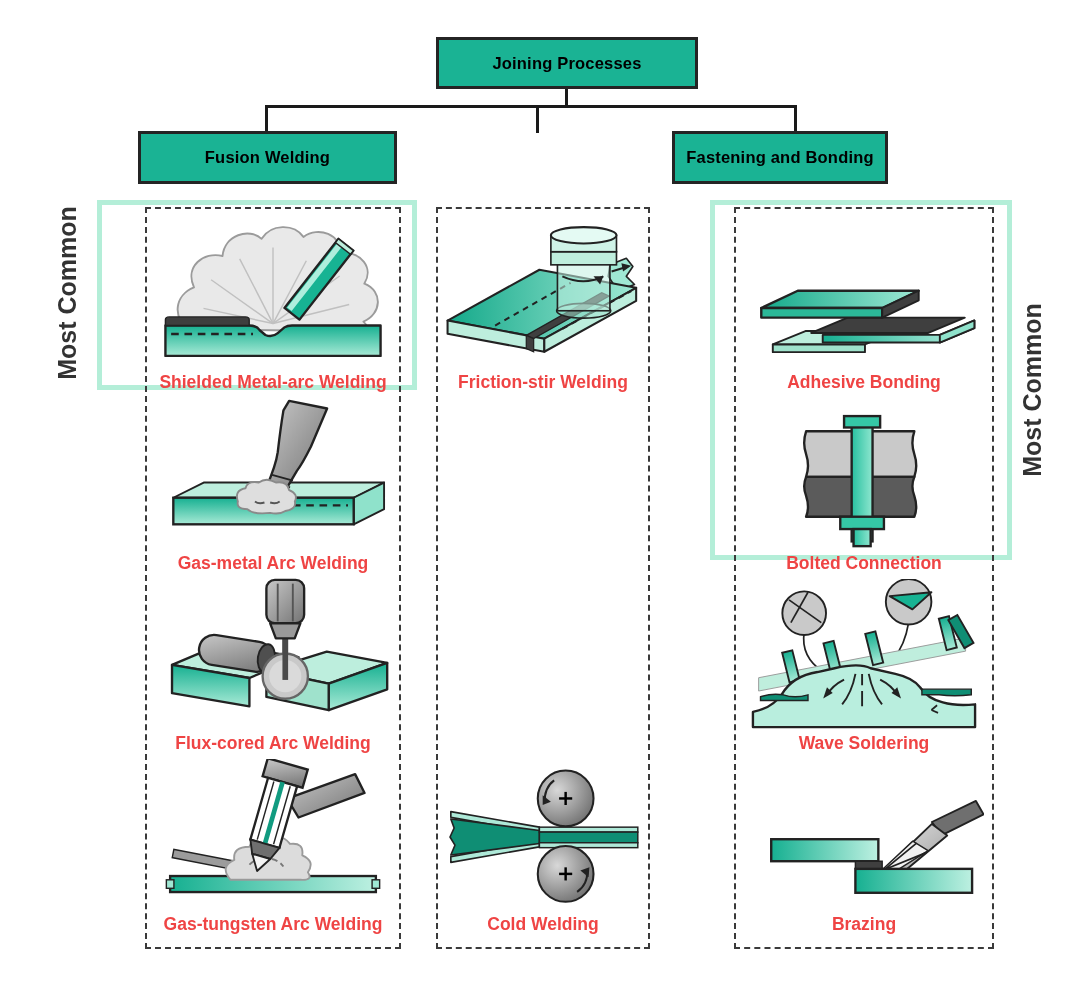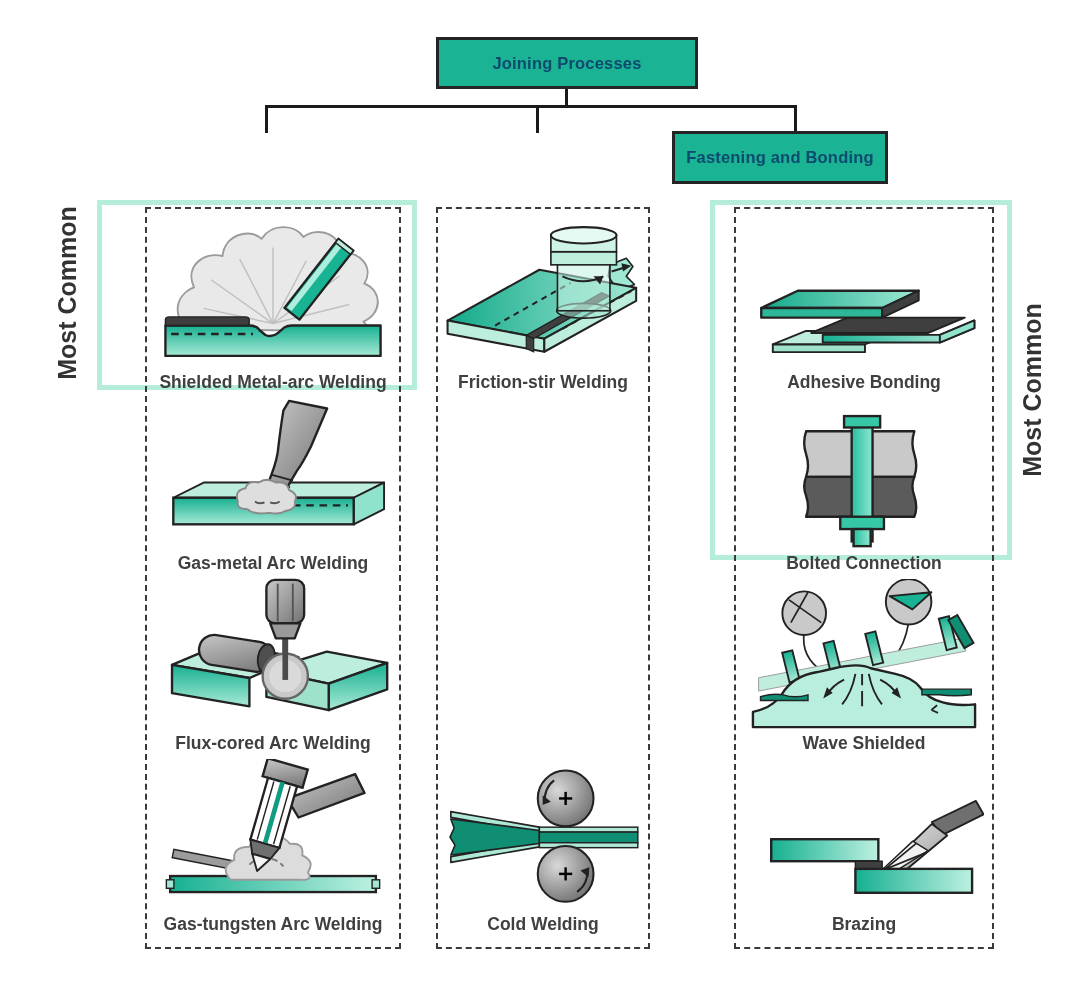--- a/index.html
+++ b/index.html
@@ -5,30 +5,30 @@
   html,body{margin:0;padding:0;background:#ffffff;}
   .canvas{position:relative;width:1092px;height:989px;background:#ffffff;
           font-family:"Liberation Sans",sans-serif;overflow:hidden;}
 
   
   .line{position:absolute;background:#1a1a1a;}
 
   
   .node{position:absolute;background:#1ab394;border:3px solid #242424;
         display:flex;align-items:center;justify-content:center;
-        color:#0c4a6e;font-weight:700;font-size:16.5px;letter-spacing:.2px;box-sizing:border-box;}
+        color:#000000;font-weight:700;font-size:16.5px;letter-spacing:.2px;box-sizing:border-box;}
 
   
   .col{position:absolute;border:2px dashed #3a3a3a;box-sizing:border-box;
        display:flex;flex-direction:column;justify-content:space-between;
        align-items:center;padding:8px 0 12px 0;}
   .cell{display:flex;flex-direction:column;align-items:center;justify-content:flex-end;
         height:176px;}
   .cell svg{display:block;}
-  .plabel{font-weight:700;font-size:17.5px;color:#404040;margin-top:4px;white-space:nowrap;}
+  .plabel{font-weight:700;font-size:17.5px;color:#ef4444;margin-top:4px;white-space:nowrap;}
 
   
   .hl{position:absolute;border:5px solid #b4eed8;box-sizing:border-box;background:transparent;}
 
   
   .vlabel{position:absolute;width:200px;height:32px;display:flex;align-items:center;
           justify-content:center;font-weight:700;font-size:25px;color:#333333;
           transform:rotate(-90deg);white-space:nowrap;}
 </style>
 </head>
@@ -77,20 +77,23 @@
   <div class="line" style="left:565px;top:88px;width:3px;height:20px;"></div>
   <div class="line" style="left:266px;top:105px;width:531px;height:3px;"></div>
   <div class="line" style="left:265px;top:105px;width:3px;height:28px;"></div>
   <div class="line" style="left:536px;top:105px;width:3px;height:28px;"></div>
   <div class="line" style="left:794px;top:105px;width:3px;height:28px;"></div>
 
   <div class="node" style="left:436px;top:37px;width:262px;height:52px;">
     <span>Joining Processes</span>
   </div>
 
+  <div class="node" style="left:138px;top:131px;width:259px;height:53px;">
+    <span>Fusion Welding</span>
+  </div>
   <div class="node" style="left:672px;top:131px;width:216px;height:53px;">
     <span>Fastening and Bonding</span>
   </div>
 
   <div class="hl" style="left:97px;top:200px;width:320px;height:190px;"></div>
   <div class="hl" style="left:710px;top:200px;width:302px;height:360px;"></div>
 
   <div class="vlabel" style="left:-33px;top:277px;">
     <span>Most Common</span>
   </div>
@@ -298,21 +301,21 @@
         <path d="M186,116 L238,116 L238,122 Q220,124 204,122 L186,122 Z" fill="#0f8e74" stroke="#222" stroke-width="1.5"></path>
         <path d="M116,100 Q112,120 102,132" fill="none" stroke="#222" stroke-width="2"></path>
         <path d="M123,100 L123,112 M123,118 L123,134" fill="none" stroke="#222" stroke-width="2"></path>
         <path d="M130,100 Q134,120 144,132" fill="none" stroke="#222" stroke-width="2"></path>
         <path d="M104,106 Q92,112 86,122" fill="none" stroke="#222" stroke-width="2.2"></path>
         <polygon points="82,126 92,120 86,114" fill="#222"></polygon>
         <path d="M142,106 Q154,112 160,122" fill="none" stroke="#222" stroke-width="2.2"></path>
         <polygon points="164,126 154,120 160,114" fill="#222"></polygon>
         <path d="M196,138 l6,-5 m-6,5 l7,3" stroke="#222" stroke-width="1.8" fill="none"></path>
       </svg>
-      <div class="plabel">Wave Shielded</div>
+      <div class="plabel">Wave Soldering</div>
     </div>
 
     <div class="cell">
       <svg width="240" height="132" viewBox="0 0 250 138">
         <polygon points="196,46 242,24 250,38 206,60" fill="#6f6f6f" stroke="#222" stroke-width="2" stroke-linejoin="round"></polygon>
         <path d="M150,92 L196,48 L212,60 L164,100 Z" fill="url(#gGrayL)" stroke="#222" stroke-width="2" stroke-linejoin="round"></path>
         <polygon points="146,94 176,66 192,76 154,100" fill="#f2f2f2" stroke="#222" stroke-width="1.5" stroke-linejoin="round"></polygon>
         <path d="M146,96 L180,68 M146,96 L190,78" fill="none" stroke="#222" stroke-width="1.8"></path>
         <rect x="28" y="64" width="112" height="23" fill="url(#gTH)" stroke="#222" stroke-width="2.5"></rect>
         <rect x="116" y="87" width="28" height="8" fill="#3f3f3f" stroke="#222" stroke-width="1.5"></rect>

